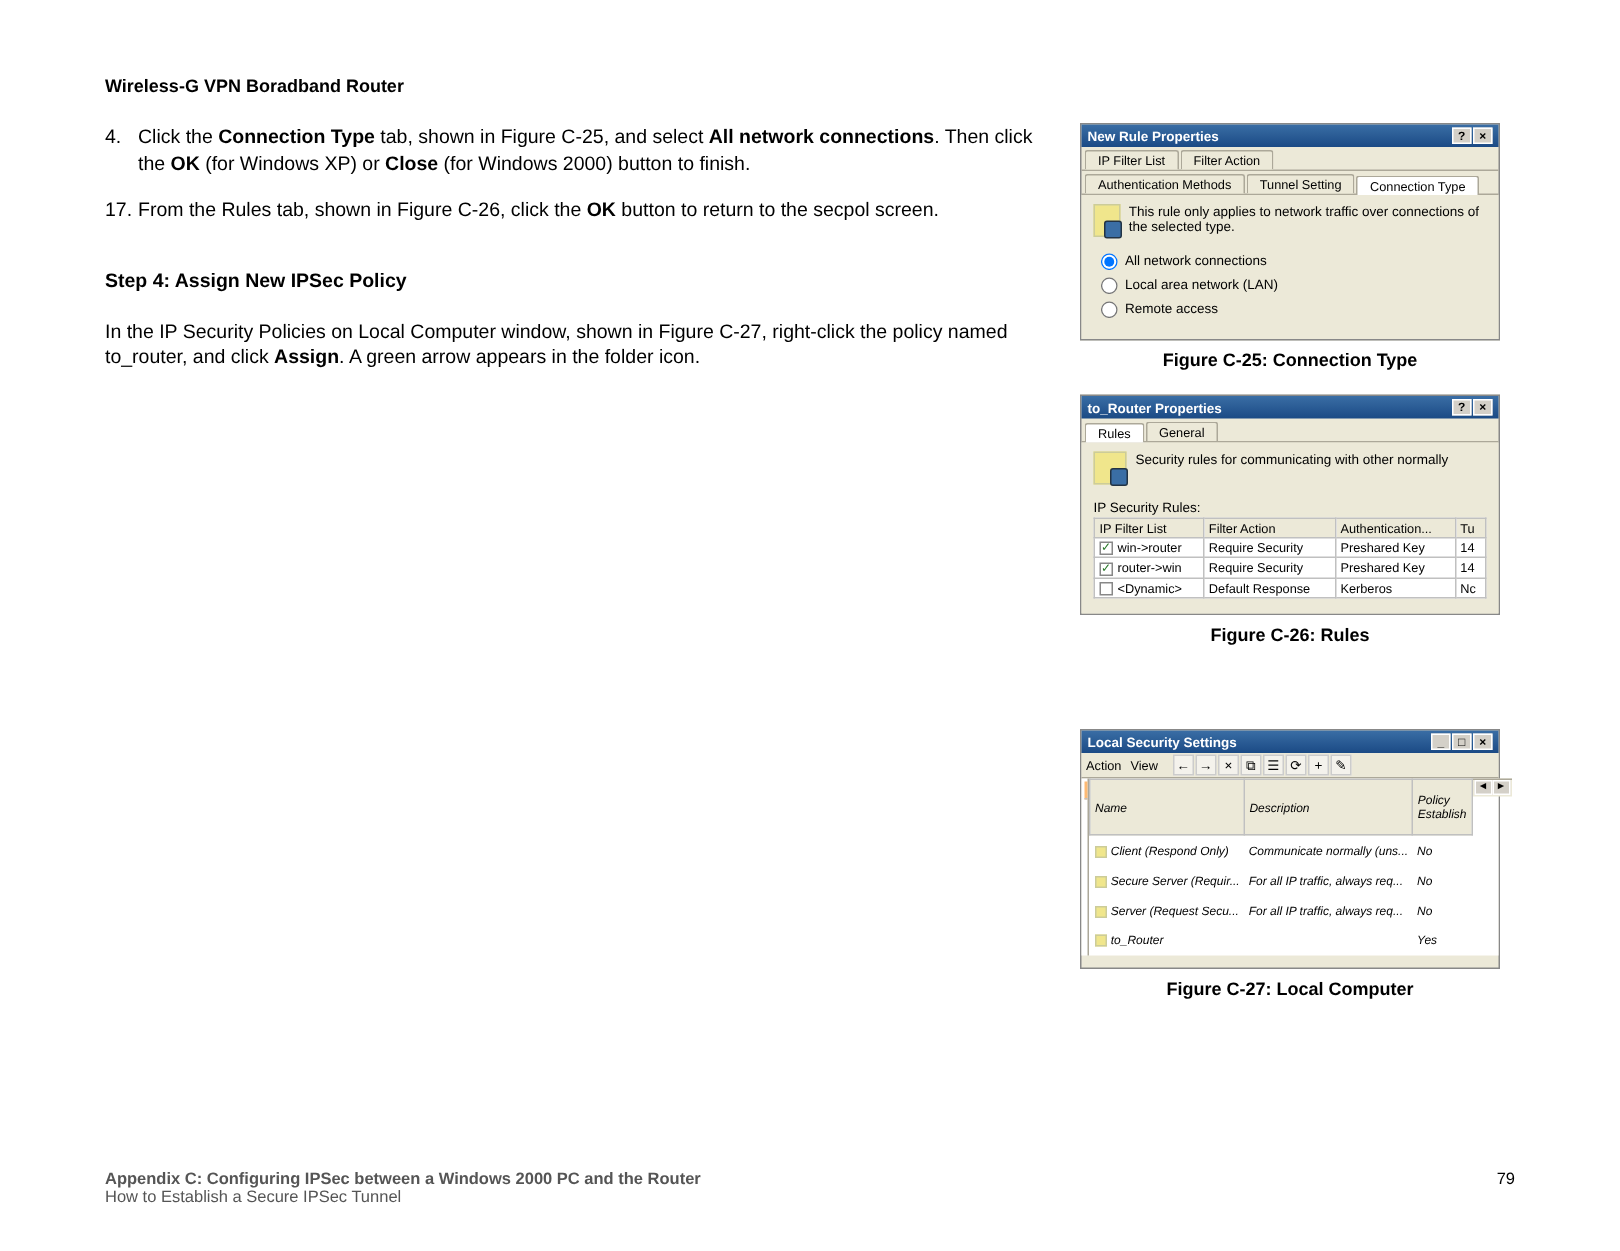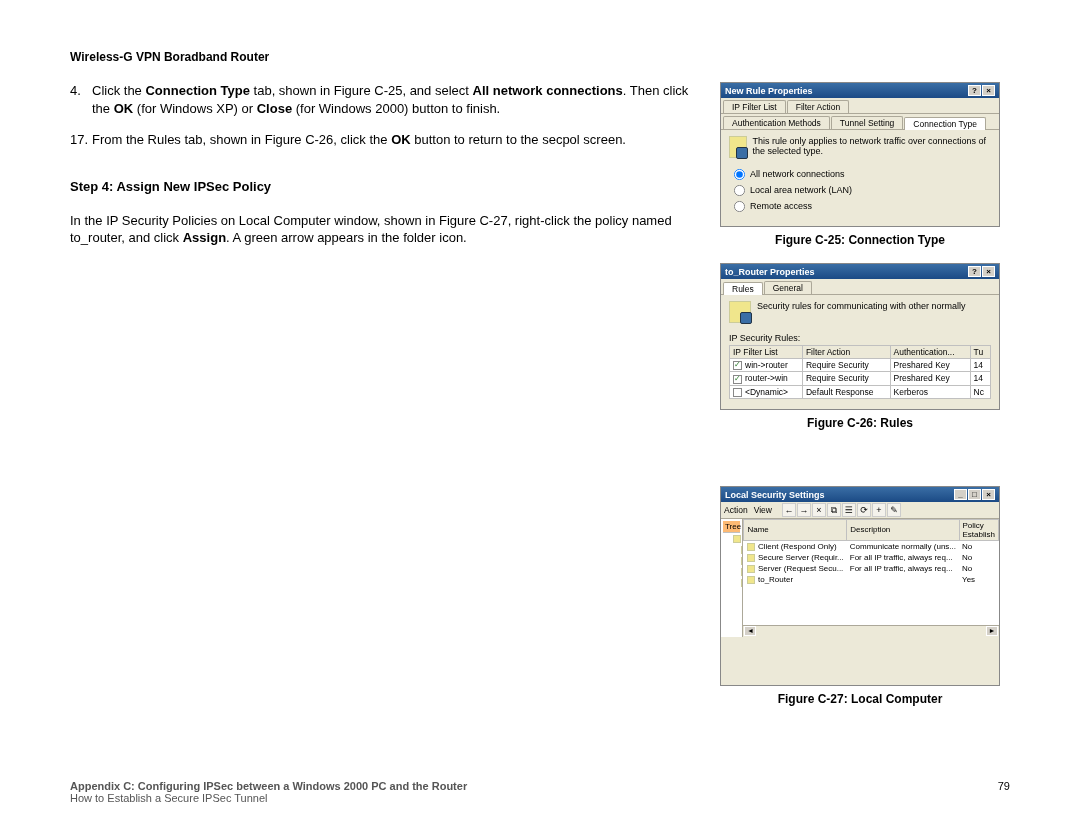--- a/index.html
+++ b/index.html
@@ -76,30 +76,30 @@
   .radio-list input { margin-right:4px; transform: scale(0.85); vertical-align:middle;}
 
   .rules-label { margin:4px 0 2px; font-size:9px; }
   table.rules { width:100%; border-collapse:collapse; background:#fff; font-size:8.5px; }
   table.rules th, table.rules td { border:1px solid #c0c0c0; padding:1px 3px; text-align:left; white-space:nowrap; overflow:hidden; }
   table.rules th { background:#ece9d8; font-weight:normal; }
   .chk { width:9px; height:9px; border:1px solid #888; display:inline-block; vertical-align:middle; margin-right:3px; background:#fff; position:relative; }
   .chk.on::after{content:"✓"; font-size:8px; position:absolute; top:-2px; left:0; color:#2a7a2a;}
 
   
-  .mmc { height:200px; }
+  .mmc { height:160px; }
   .mmc .titlebar { background: linear-gradient(#3a6ea5,#1b4a85); }
   .mmc-menubar { background:#ece9d8; padding:1px 3px; font-size:8.5px; border-bottom:1px solid #aca899; display:flex; align-items:center; gap:6px; }
   .mmc-toolbar { display:flex; gap:1px; margin-left:4px; }
   .tbutton { width:14px; height:14px; border:1px solid #ccc; background:#f4f2ec; font-size:9px; text-align:center; line-height:12px; }
   .mmc-body { display:flex; height:118px; background:#fff; }
   .tree { width:120px; border-right:1px solid #aca899; padding:2px; font-size:8px; overflow:hidden; }
   .treeitem { padding:1px 0 1px 10px; white-space:nowrap; }
   .treeitem .ticon{ display:inline-block; width:8px; height:8px; background:#f0e68c; border:1px solid #cc9; margin-right:2px; vertical-align:middle;}
-  .listpane { flex:1; display:flex; flex-direction:column; }
+  .listpane { flex:1; display:flex; flex-direction:row;font-style:italic; }
   table.listv { width:100%; border-collapse:collapse; font-size:8px; }
   table.listv th { background:#ece9d8; border:1px solid #c0c0c0; padding:1px 3px; text-align:left; font-weight:normal;}
   table.listv td { padding:1px 3px; white-space:nowrap; }
   .licon{display:inline-block;width:8px;height:8px;background:#f0e68c;border:1px solid #cc9;margin-right:3px;vertical-align:middle;}
   .scroll-spacer{flex:1;}
   .hscroll{height:12px;background:#ece9d8;border-top:1px solid #aca899;display:flex;justify-content:space-between;align-items:center;padding:0 1px;}
   .sarrow{width:12px;height:10px;background:#d4d0c8;border:1px solid #fff;font-size:7px;text-align:center;line-height:8px;}
 
   .footer {
     position:absolute;

